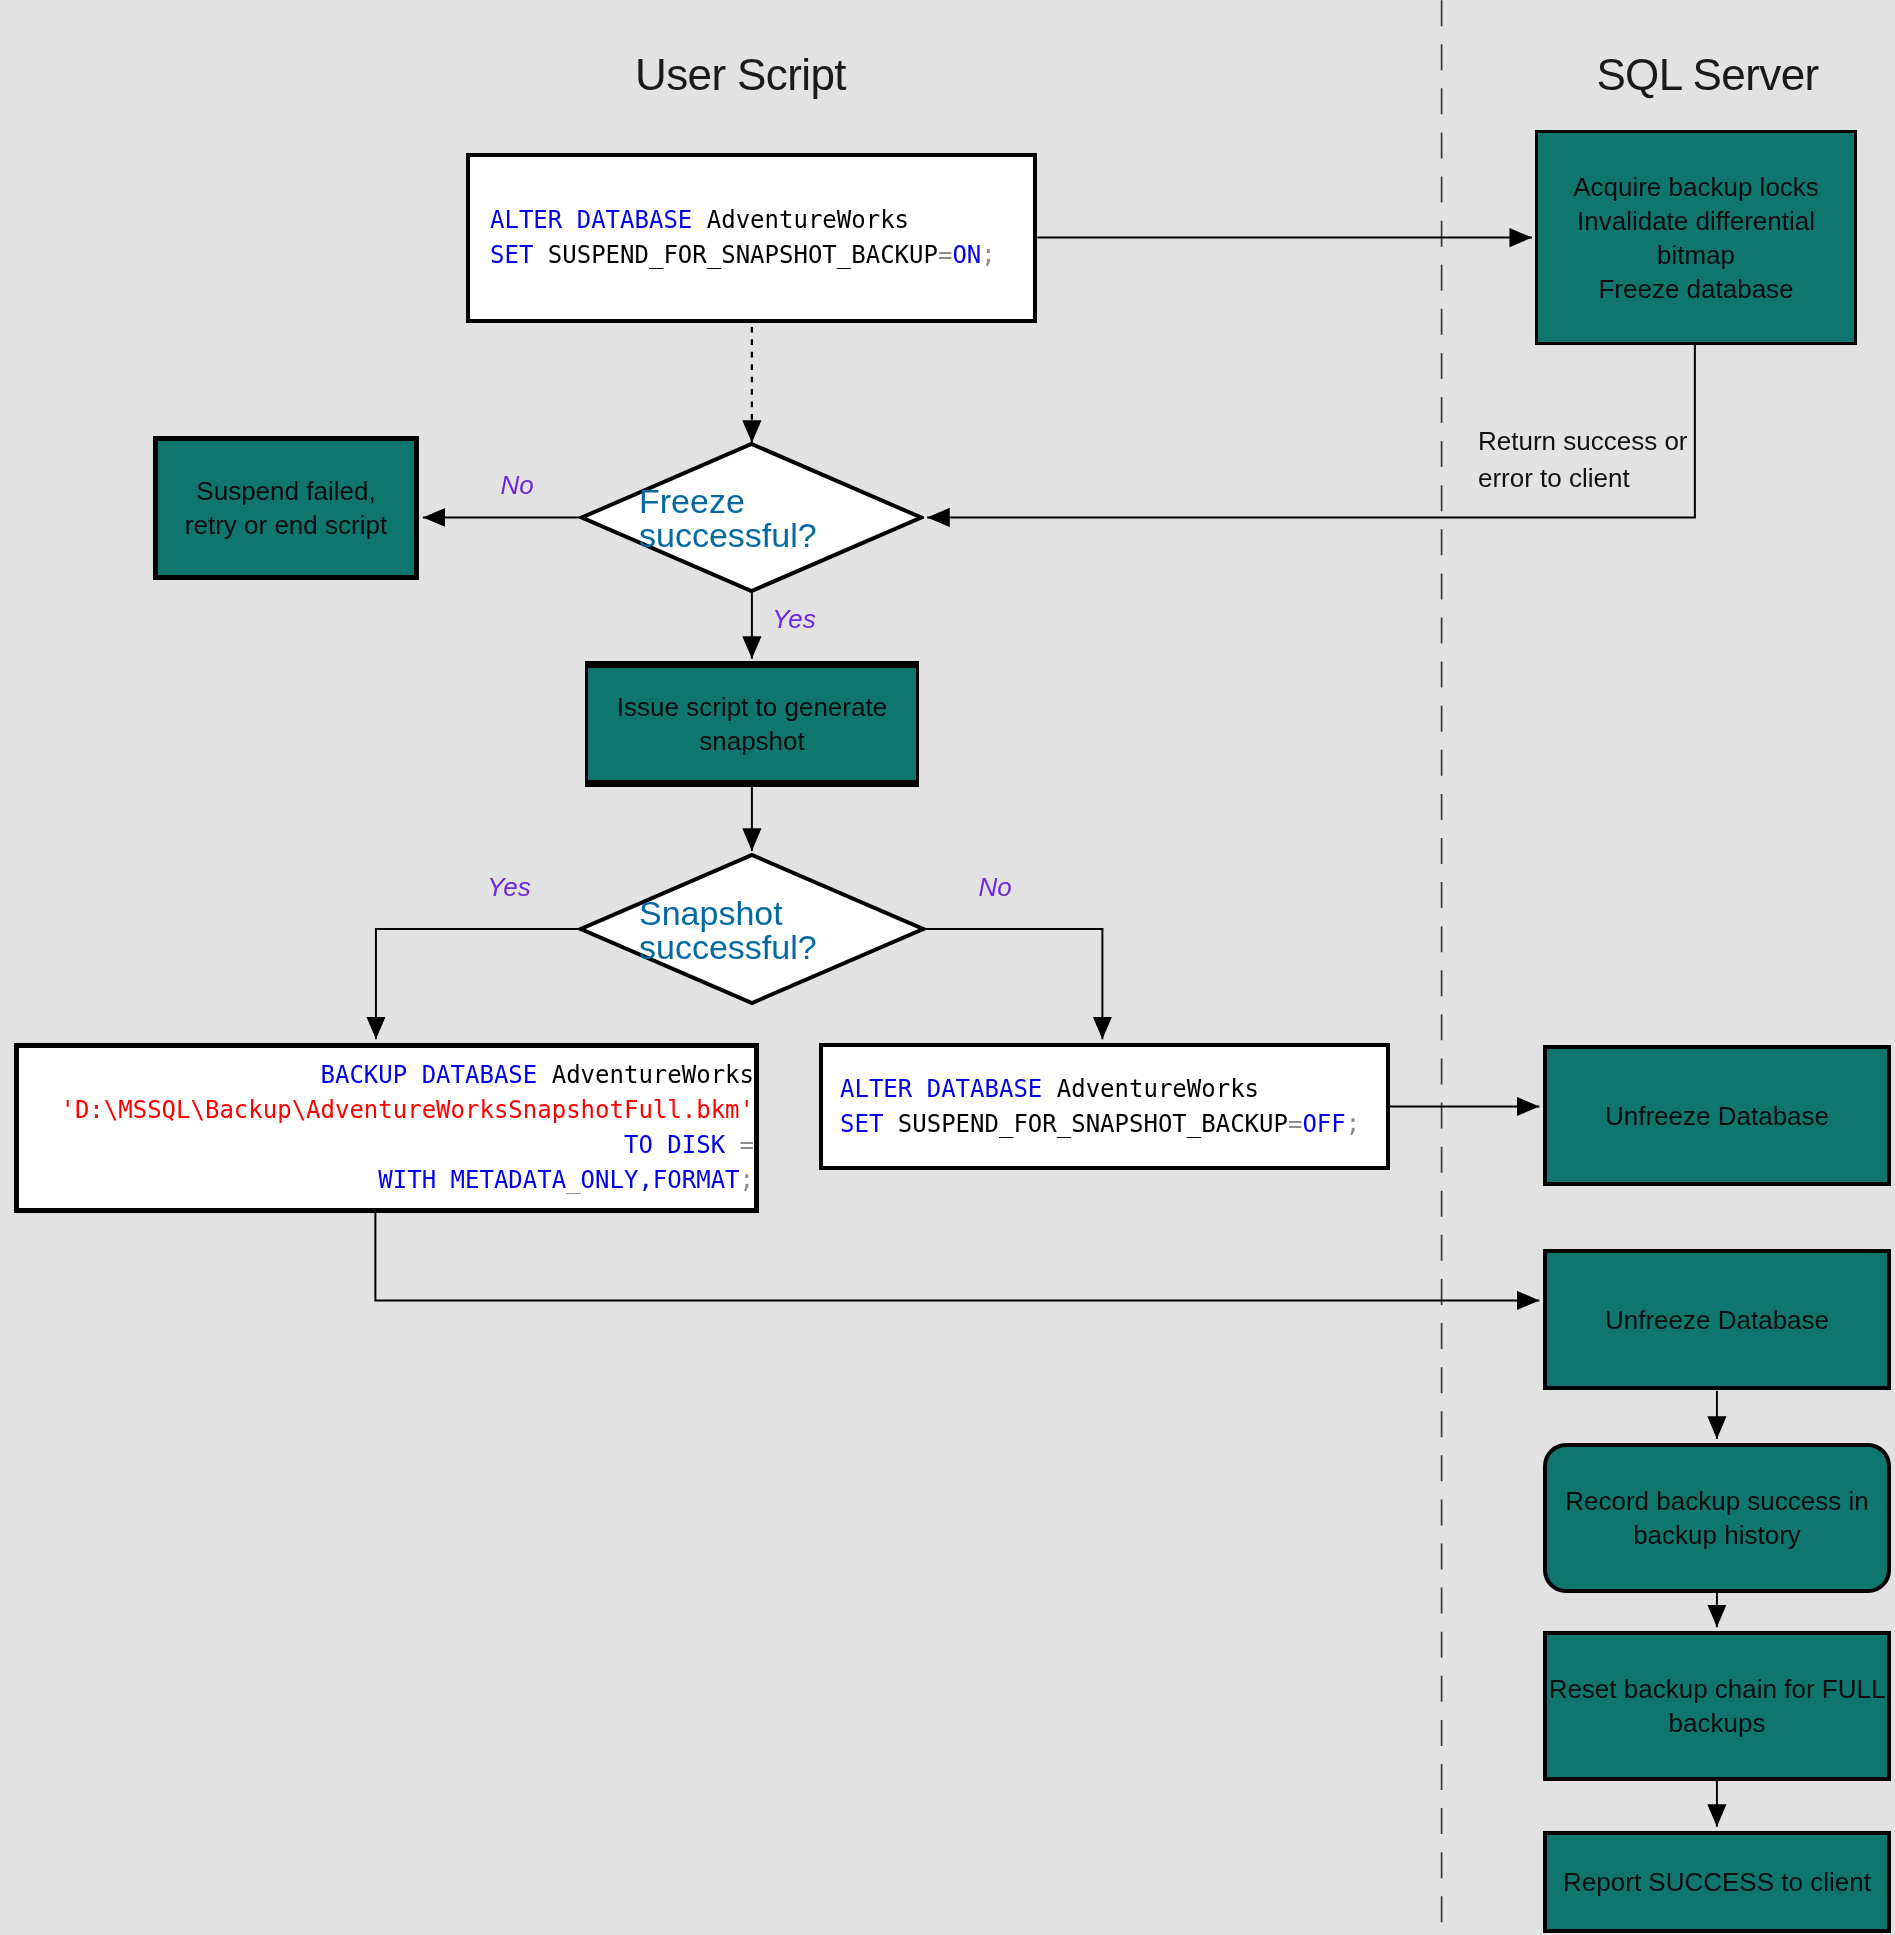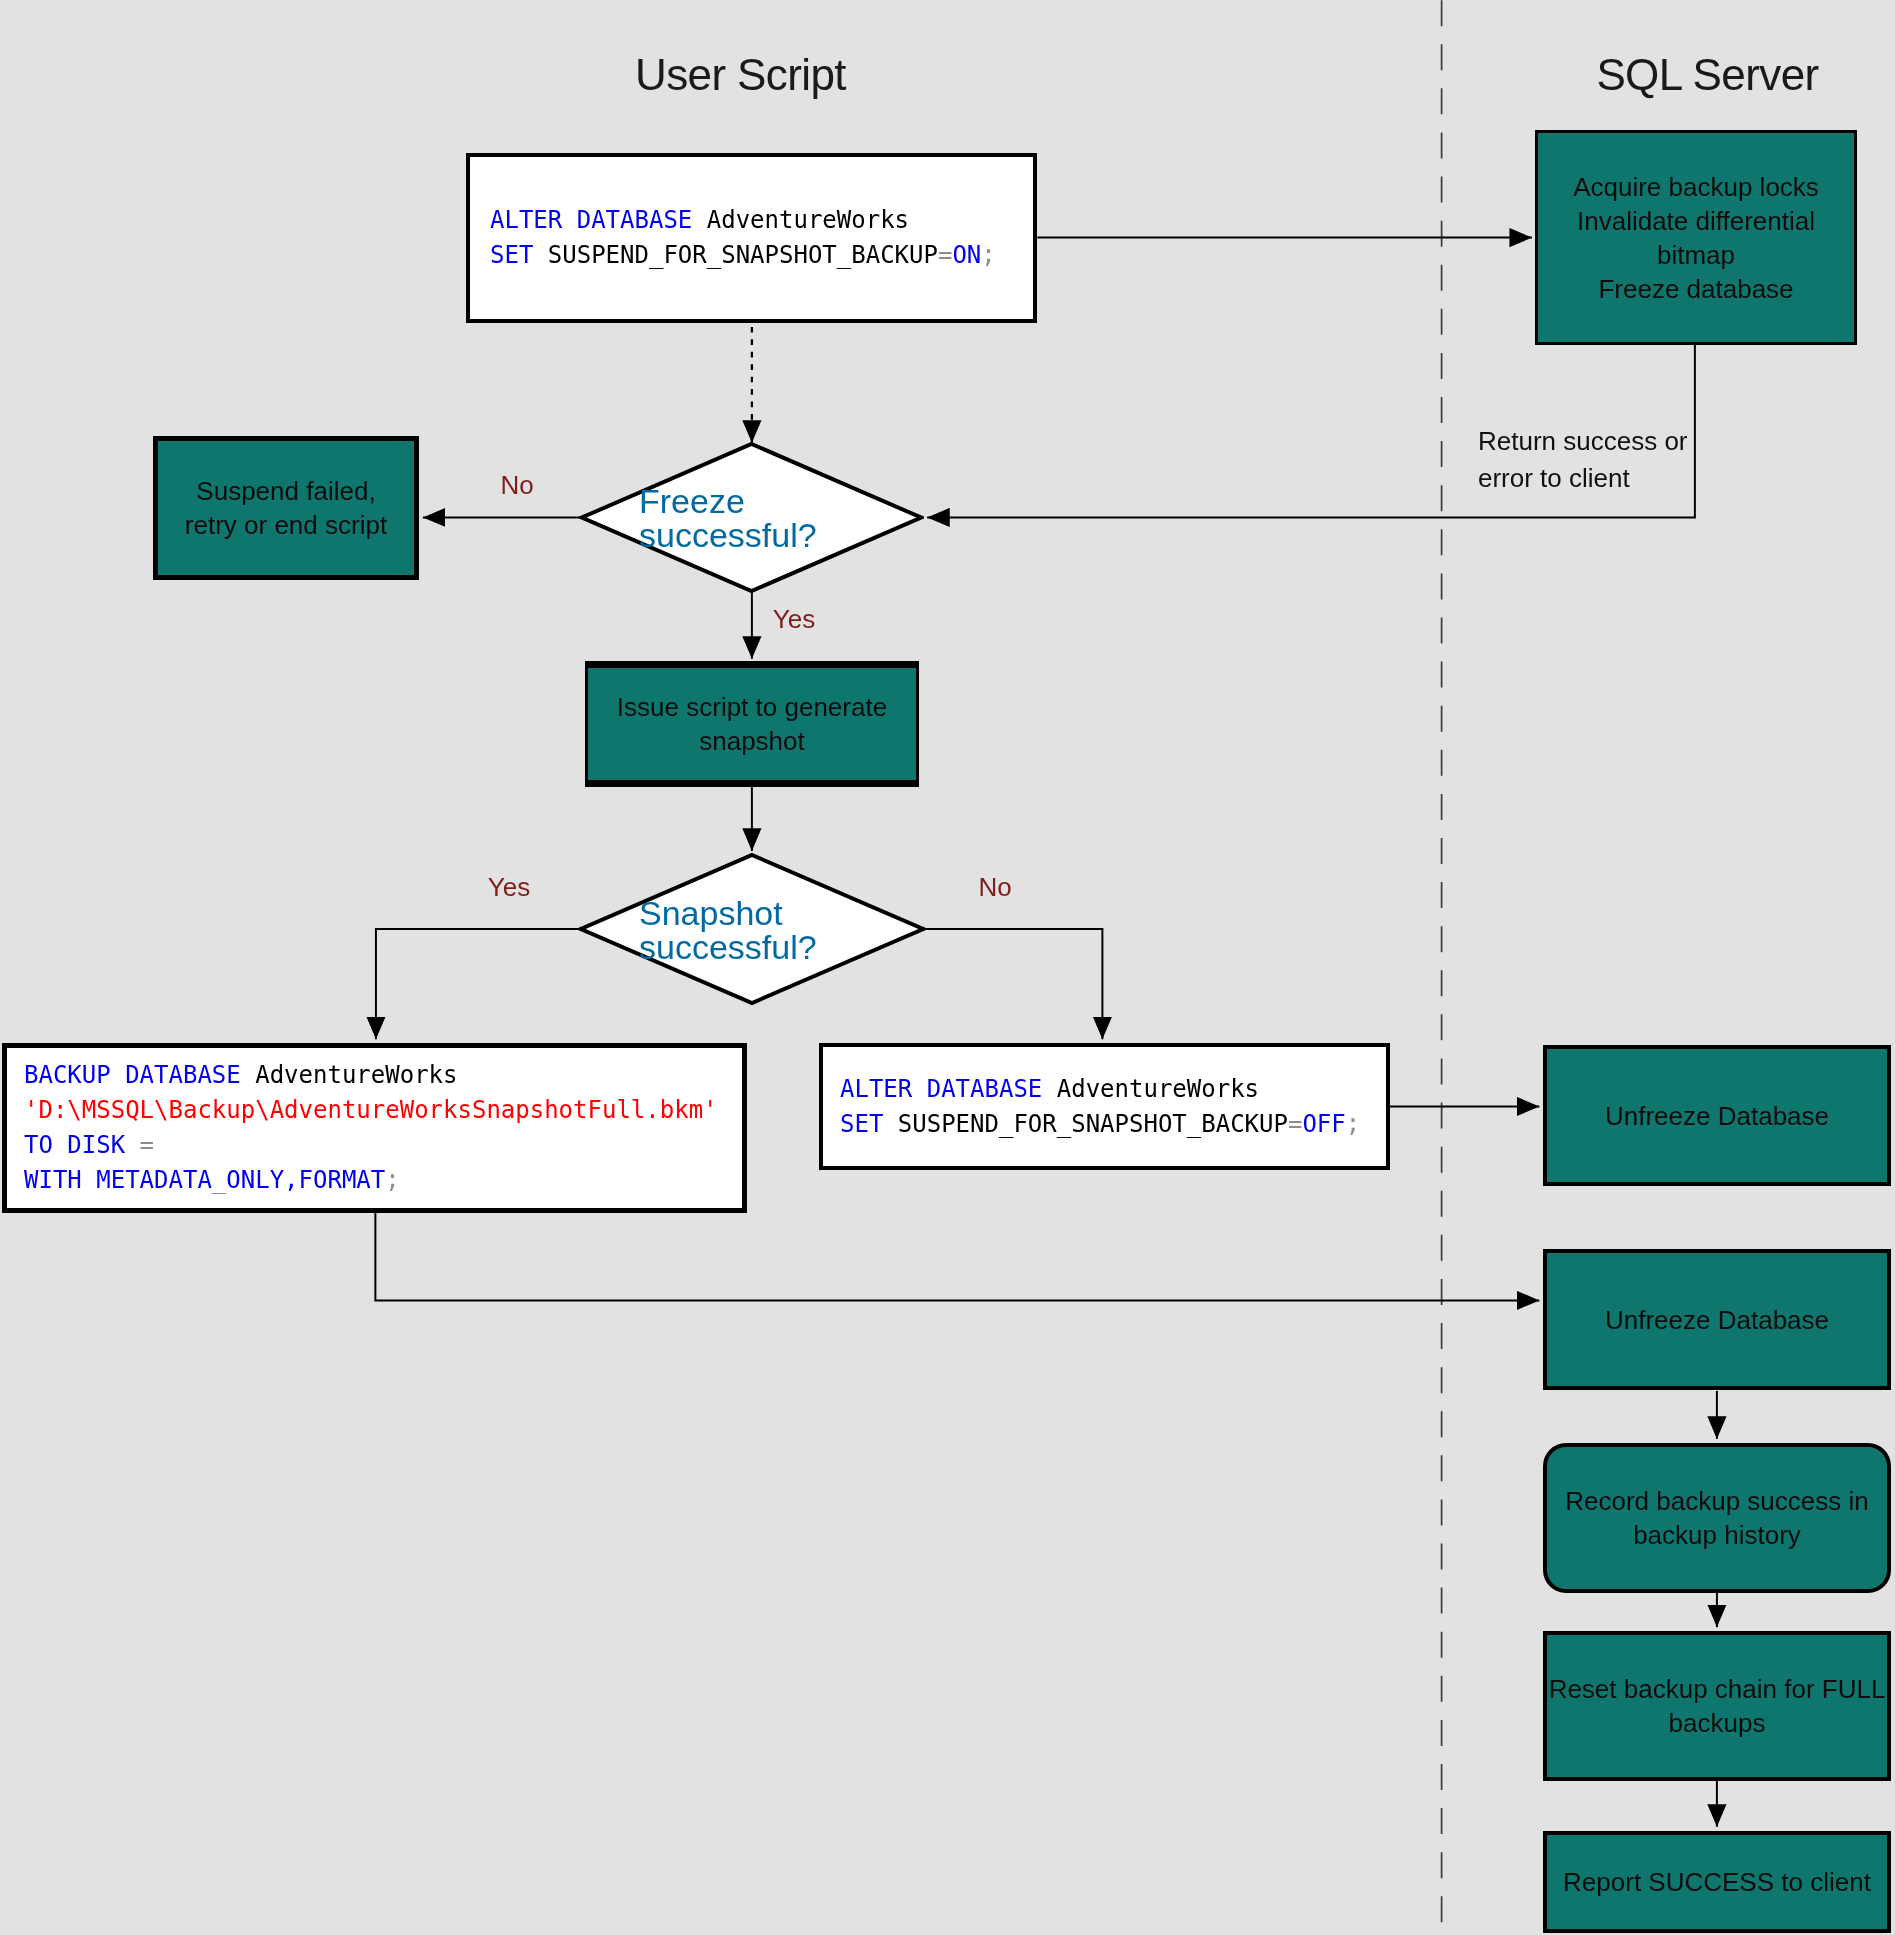--- a/index.html
+++ b/index.html
@@ -22,21 +22,21 @@
     position:absolute;background:#fff;border-style:solid;border-color:#000;
     display:flex;flex-direction:column;justify-content:center;box-sizing:border-box;
     font-family:"DejaVu Sans Mono","Liberation Mono",monospace;font-size:24px;line-height:35px;
   }
   .code-line{white-space:pre;}
   .tok-kw{color:var(--kw,#0000ee);}
   .tok-id{color:var(--id,#000);}
   .tok-op{color:var(--op,#8c8c8c);}
   .tok-str{color:var(--str,#ff0000);}
   .edge-label{
-    position:absolute;width:90px;text-align:center;font-size:26px;color:#7f1d1d;
+    position:absolute;width:90px;text-align:center;font-size:26px;color:#6d28d9;font-style:italic;
   }
   .note{
     position:absolute;white-space:pre-line;font-size:26px;line-height:37px;color:#111;text-align:left;
   }
   .diamond-svg{position:absolute;}
   .diamond-text{
     position:absolute;white-space:pre-line;text-align:left;font-size:34px;line-height:34px;color:#0369a1;
   }
   .overlay{position:absolute;left:0;top:0;pointer-events:none;}
 </style>
@@ -63,21 +63,21 @@
   <div class="node" style="left:153px;top:436px;width:266px;height:144px;border-width:5.1px;">
     <div class="node-text">Suspend failed,
 retry or end script</div>
   </div>
 
   <div class="node" style="left:585px;top:661px;width:334px;height:126px;border-width:7.3px 3.4px;">
     <div class="node-text">Issue script to generate
 snapshot</div>
   </div>
 
-  <div class="code-node" style="left:2px;top:1043px;width:745px;height:170px;border-width:5.1px;padding-left:17px;">
+  <div class="code-node" style="left:14px;top:1043px;width:745px;height:170px;border-width:5.1px;padding-left:23px;align-items:flex-end;">
       <div class="code-line"><span class="tok-kw">BACKUP DATABASE</span><span class="tok-id"> AdventureWorks</span></div>
       <div class="code-line"><span class="tok-str">'D:\MSSQL\Backup\AdventureWorksSnapshotFull.bkm'</span></div>
       <div class="code-line"><span class="tok-kw">TO DISK</span><span class="tok-id"> </span><span class="tok-op">=</span></div>
       <div class="code-line"><span class="tok-kw">WITH METADATA</span><span class="tok-op">_</span><span class="tok-kw">ONLY,FORMAT</span><span class="tok-op">;</span></div>
     </div>
 
   <div class="code-node" style="left:819px;top:1043px;width:571px;height:127px;border-width:4.5px;padding-left:17px;">
       <div class="code-line"><span class="tok-kw">ALTER DATABASE</span><span class="tok-id"> AdventureWorks</span></div>
       <div class="code-line"><span class="tok-kw">SET</span><span class="tok-id"> SUSPEND_FOR_SNAPSHOT_BACKUP</span><span class="tok-op">=</span><span class="tok-kw">OFF</span><span class="tok-op">;</span></div>
     </div>

